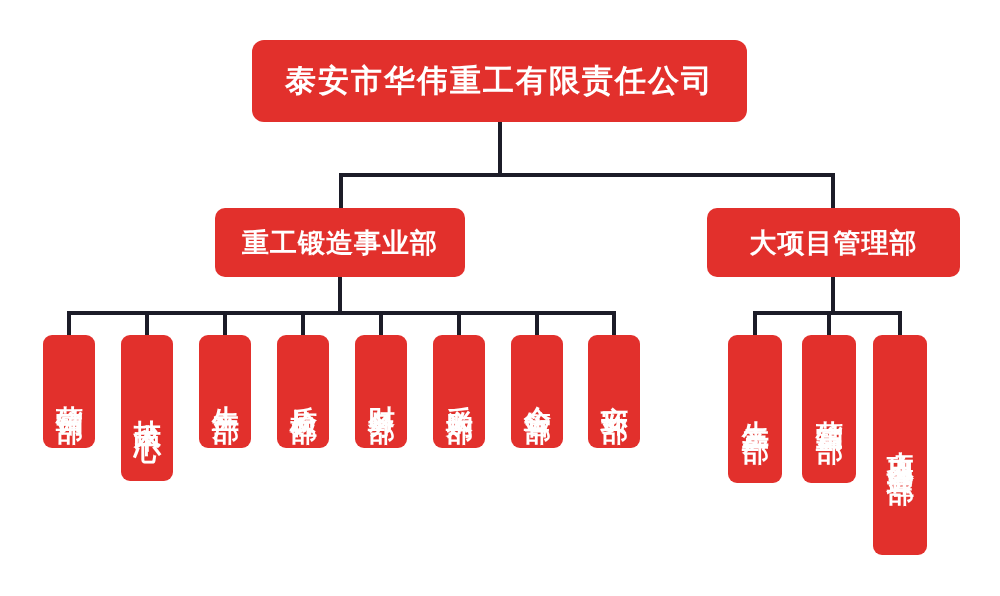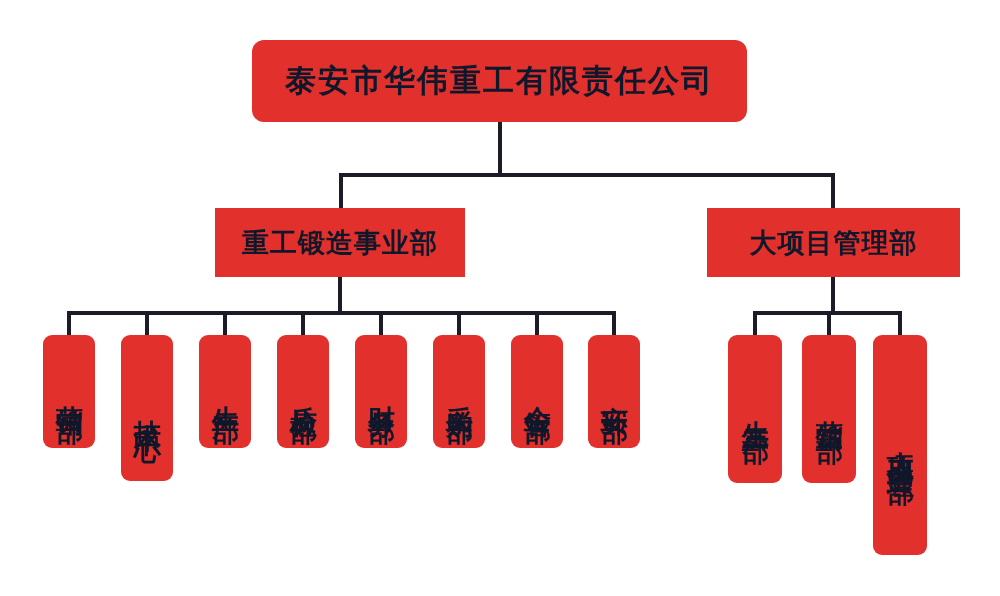--- a/index.html
+++ b/index.html
@@ -7,38 +7,38 @@
     position: relative;
     width: 1000px;
     height: 596px;
     background: var(--bg, #ffffff);
     font-family: "Liberation Sans", sans-serif;
     overflow: hidden;
   }
   .node {
     position: absolute;
     background: var(--red, #E2302C);
-    color: #0f172a;
+    color: #ffffff;
     font-weight: bold;
     display: flex;
     align-items: center;
     justify-content: center;
     box-sizing: border-box;
     text-align: center;
   }
   .root-node {
     left: 252px; top: 40px;
     width: 495px; height: 82px;
     border-radius: 12px;
     font-size: 31px;
     letter-spacing: 2px;
   }
   .division-node {
     height: 69px;
-    border-radius: 0;
+    border-radius: 10px;
     font-size: 27px;
     letter-spacing: 1px;
   }
   .division-left  { left: 215px; top: 208px; width: 250px; }
   .division-right { left: 707px; top: 208px; width: 253px; }
   .dept-node {
     top: 335px;
     width: 52px;
     border-radius: 9px;
     font-size: 27px;

